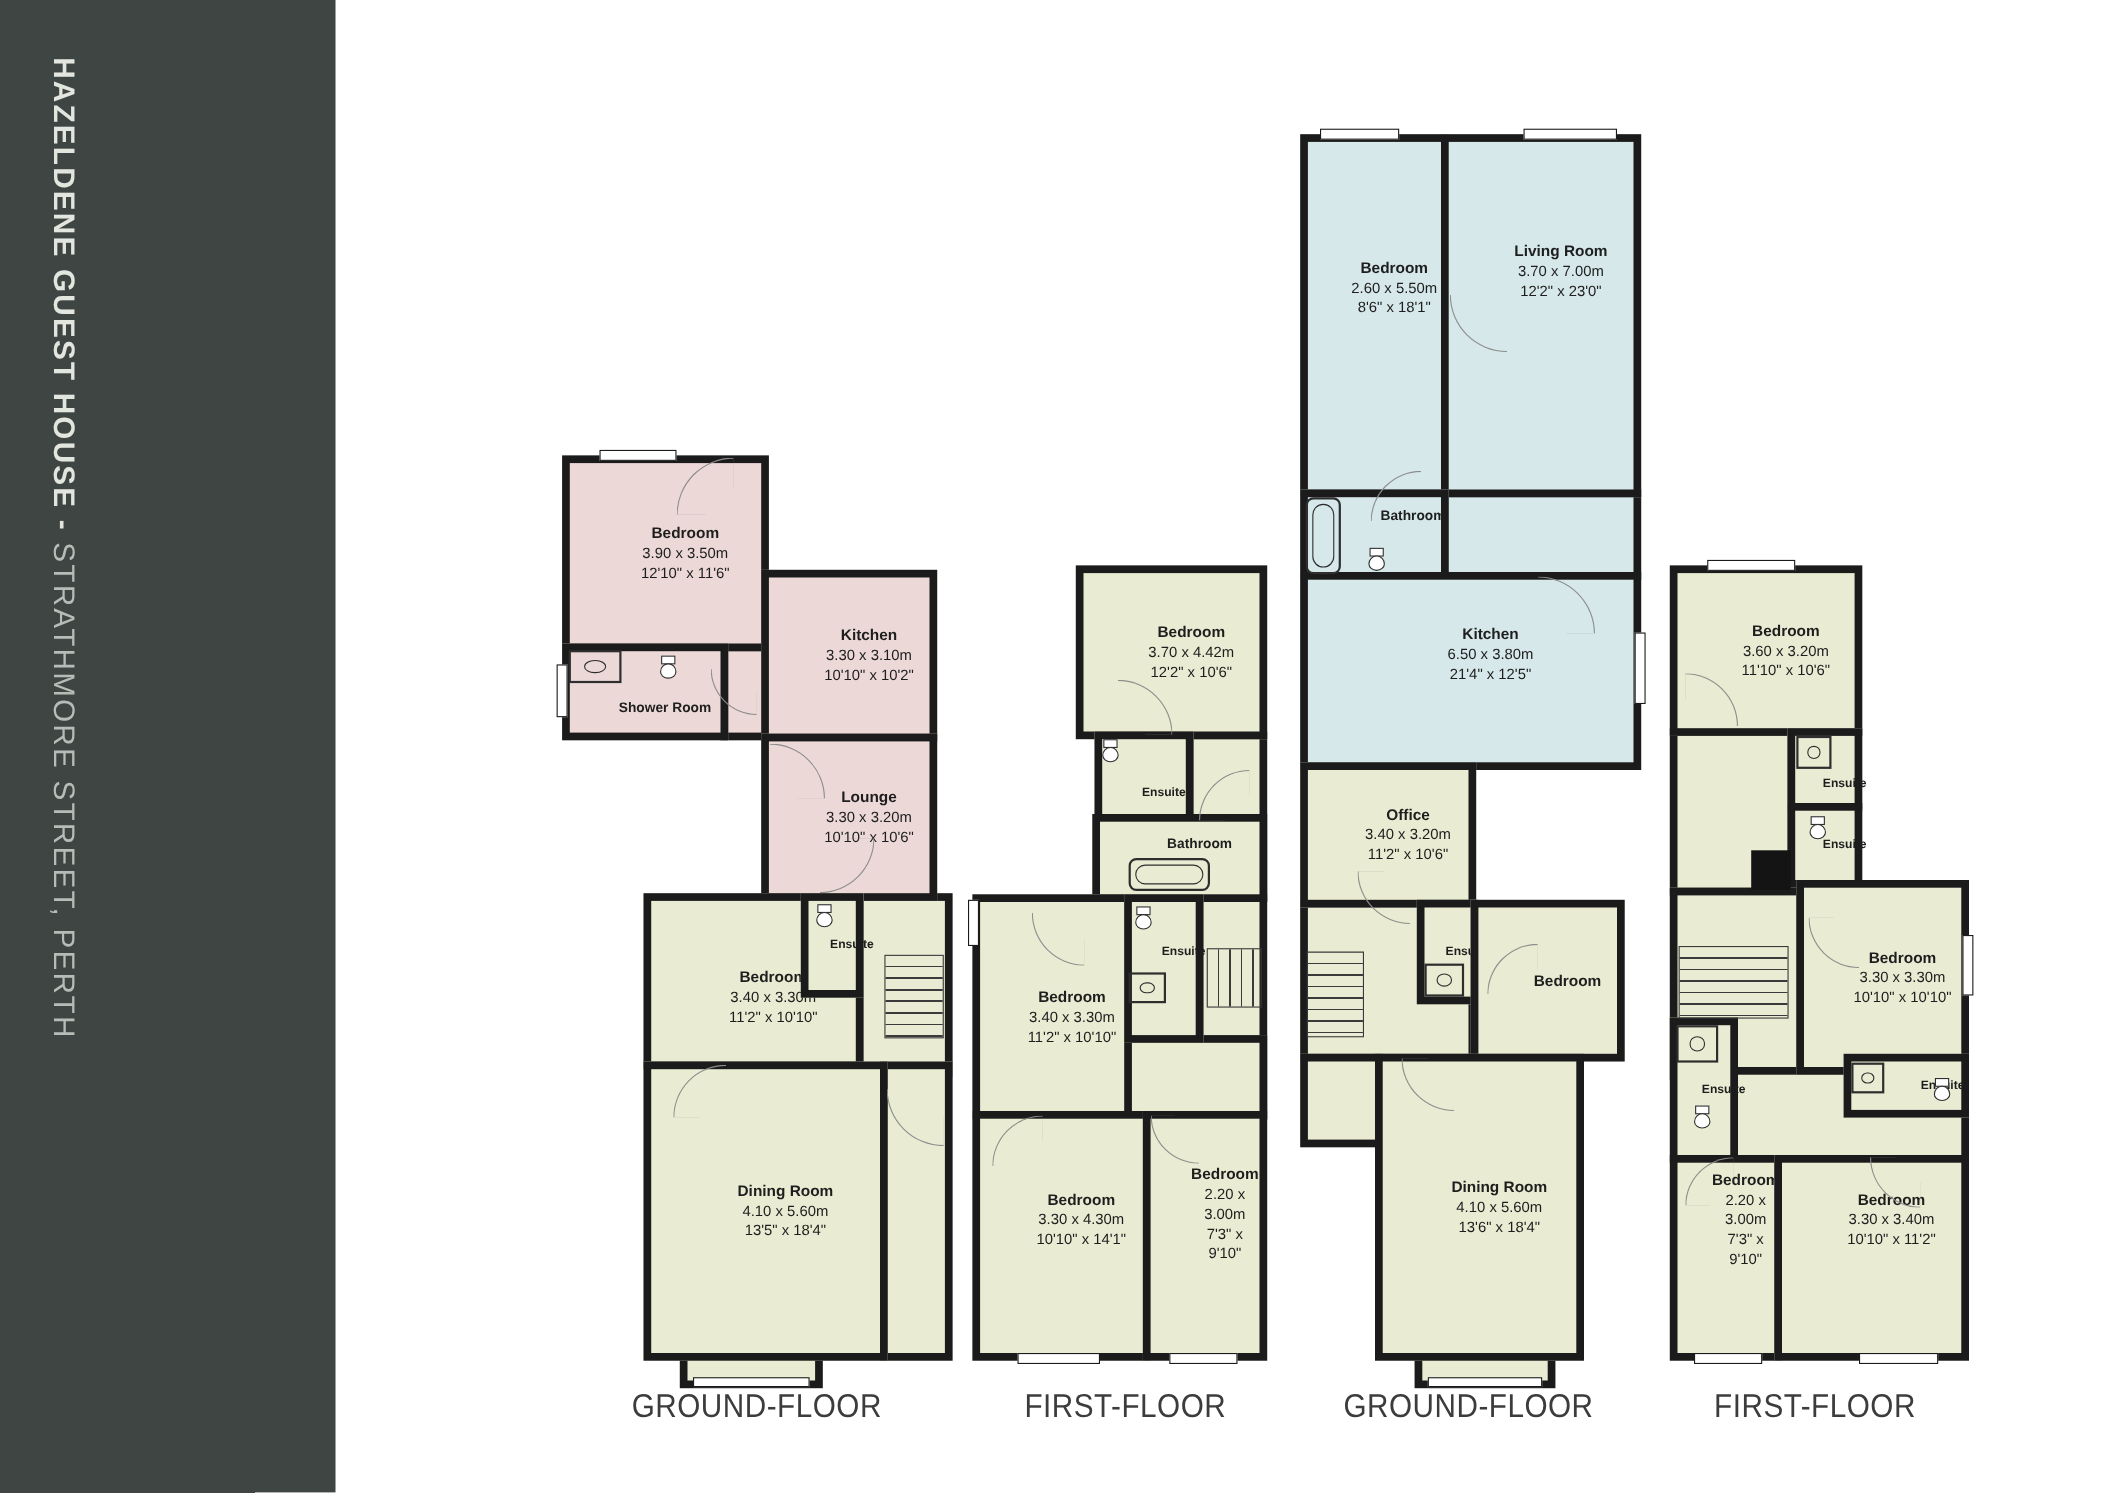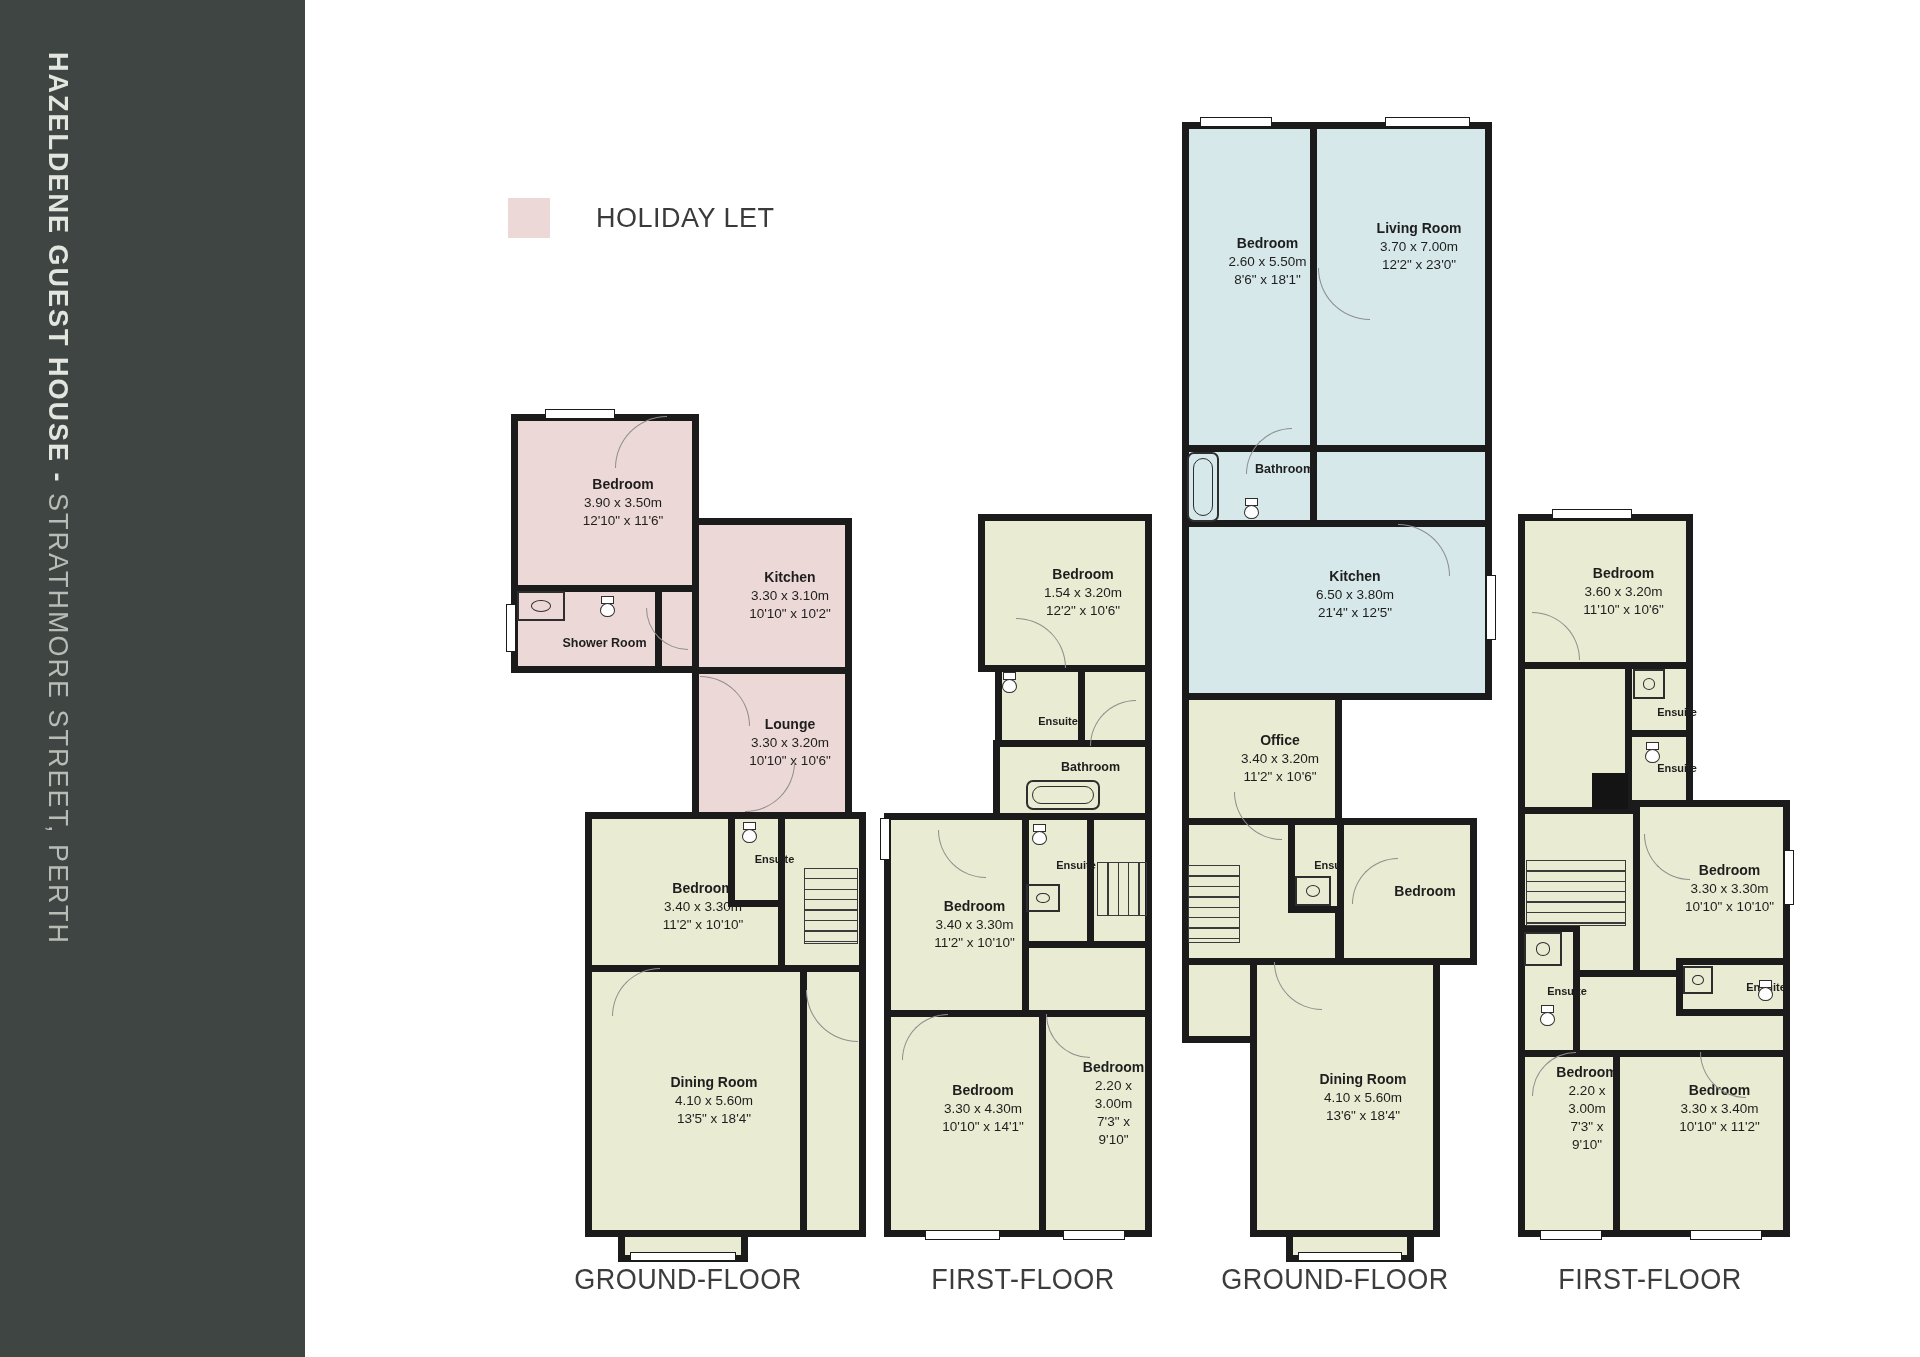--- a/index.html
+++ b/index.html
@@ -48,24 +48,20 @@
 <body>
 
 <div class="stage">
 
   <div class="sidebar">
     <div class="sidebar-title">
       <span class="t-bold">HAZELDENE GUEST HOUSE - </span><span class="t-reg">STRATHMORE STREET, PERTH</span>
     </div>
   </div>
 
-  <div class="legend-row" style="left:508px;top:198px;">
-    <div class="swatch" style="background: rgb(236, 217, 215);"></div>
-    <div class="legend-label">HOLIDAY LET</div>
-  </div>
 
   <div>
     <div class="room pink" style="left:655px;top:585px;width:44px;height:88px;"></div>
     <div class="room cream" style="left:778px;top:812px;width:88px;height:167px;"></div>
     <div class="room cream" style="left:800px;top:965px;width:66px;height:272px;"></div>
     <div class="room cream" style="left:618px;top:1229px;width:130px;height:33px;"></div>
 
     <div class="room pink" style="left:511px;top:414px;width:188px;height:178px;">
       <div class="rname">Bedroom</div>
       <div class="rdim">3.90 x 3.50m</div>
@@ -114,21 +110,21 @@
     <div class="floor-label" style="left:688px;top:1262px;">GROUND-FLOOR</div>
   </div>
 
   <div>
     <div class="room cream" style="left:1078px;top:665px;width:74px;height:155px;"></div>
     <div class="room cream" style="left:1087px;top:813px;width:65px;height:204px;"></div>
     <div class="room cream" style="left:1022px;top:941px;width:130px;height:77px;"></div>
 
     <div class="room cream" style="left:978px;top:514px;width:174px;height:158px;">
       <div class="rname">Bedroom</div>
-      <div class="rdim">1.54 x 3.20m</div>
+      <div class="rdim">3.70 x 4.42m</div>
       <div class="rdim">12'2" x 10'6"</div>
     </div>
     <div class="room cream small" style="left:995px;top:665px;width:90px;height:82px;">
       <div class="rname" style="padding-top:30px;">Ensuite</div>
     </div>
     <div class="room cream mid" style="left:993px;top:740px;width:159px;height:80px;">
       <div class="rname" style="padding-bottom:26px;">Bathroom</div>
     </div>
     <div class="room cream" style="left:884px;top:813px;width:145px;height:204px;padding-top:20px;">
       <div class="rname">Bedroom</div>

